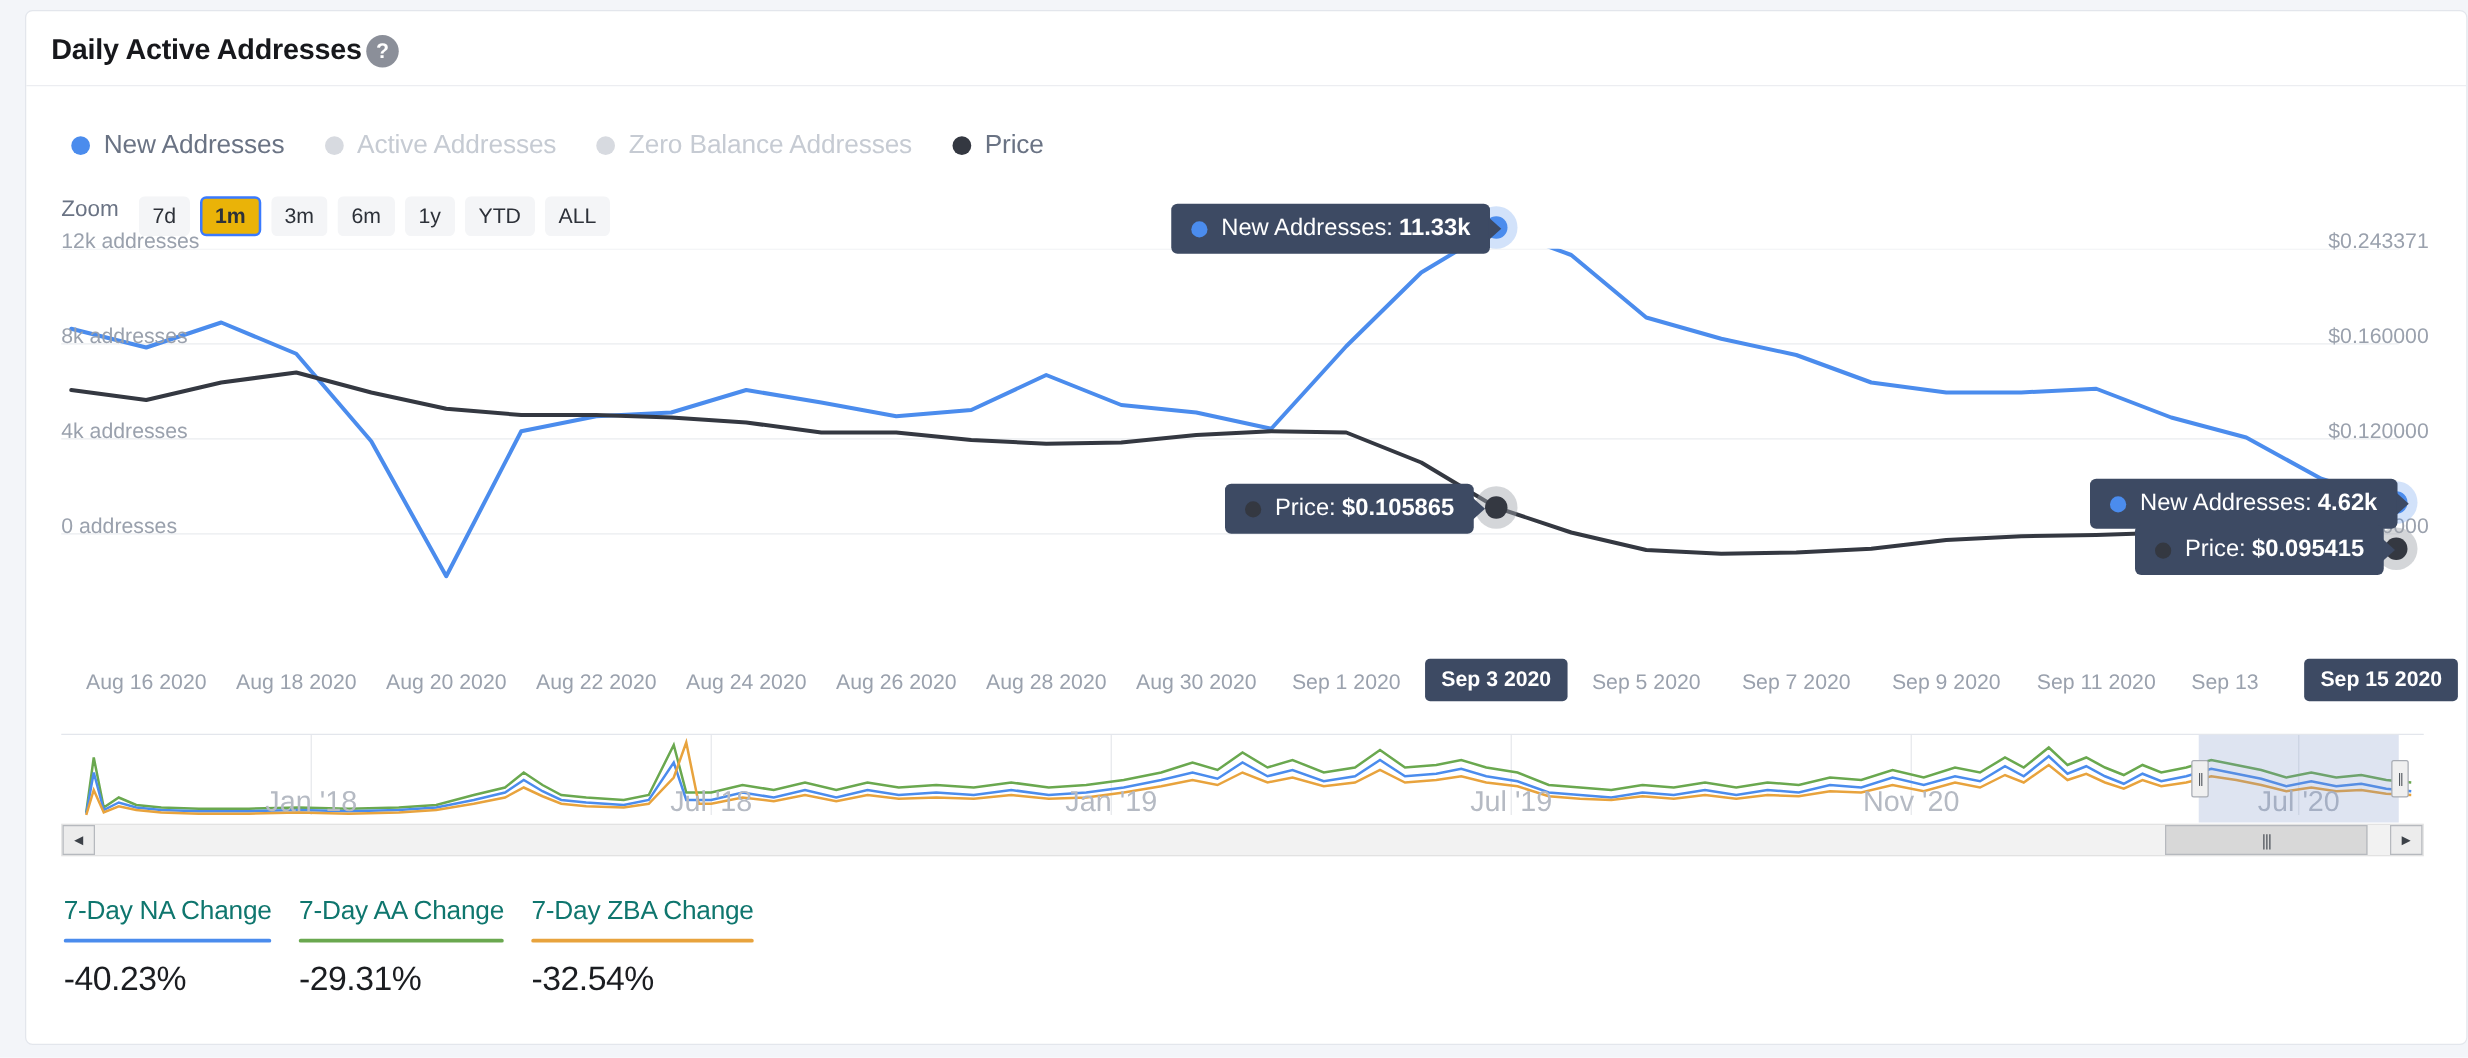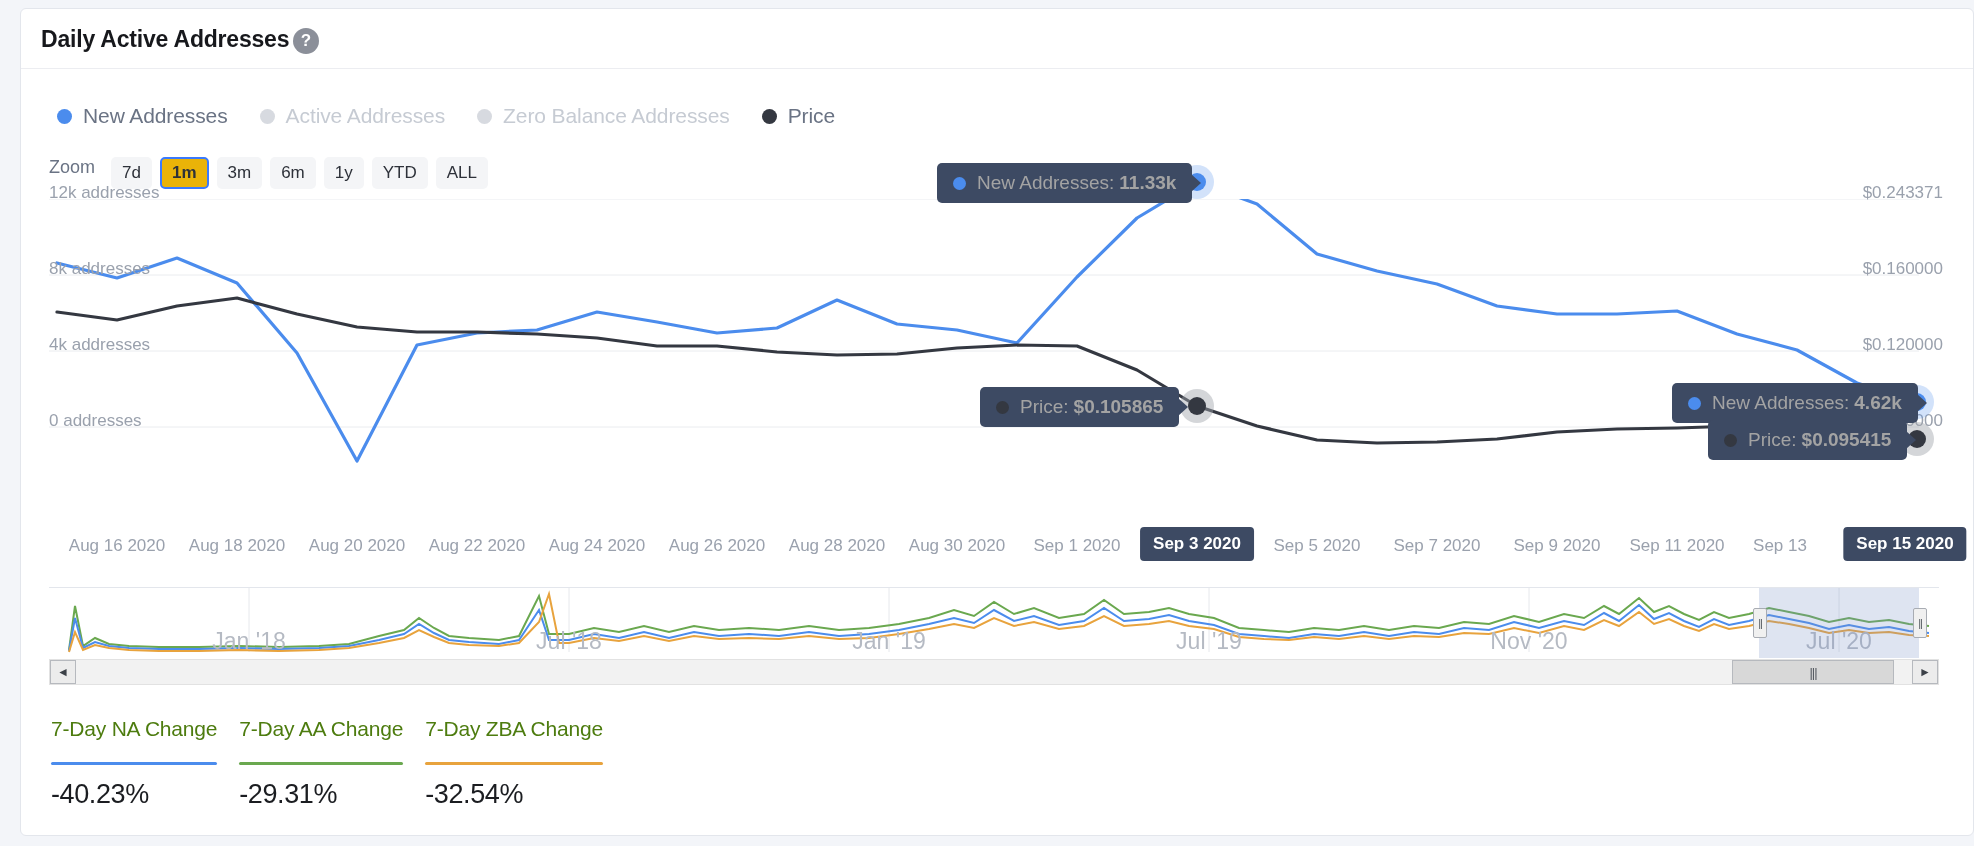--- a/index.html
+++ b/index.html
@@ -64,21 +64,21 @@
   .ylab.right { right: 30px; text-align: right; }
 
   
   .xaxis { position: absolute; left: 0; top: 522px; width: 100%; height: 40px; }
   .xtick { position: absolute; top: 5px; font-size: 17px; color: #9aa1ad;
            white-space: nowrap; transform: translateX(-50%); }
   .xtick.hl { background: #3d4a63; color: #fff; font-weight: bold;
               padding: 7px 13px; border-radius: 4px; top: -4px; z-index: 6; }
 
   
-  .tip { position: absolute; background: #3d4a63; color: #a3a3a3;
+  .tip { position: absolute; background: #3d4a63; color: #ffffff;
          border-radius: 5px; padding: 9px 16px; font-size: 19px;
          display: flex; align-items: center; white-space: nowrap; z-index: 7; }
   .tip-dot { width: 13px; height: 13px; border-radius: 50%; margin-right: 11px; }
   .tip b { font-weight: bold; margin-left: 5px; }
   .tip::after { content: ""; position: absolute; right: -9px; top: 50%;
                 margin-top: -9px; width: 0; height: 0;
                 border-top: 9px solid transparent; border-bottom: 9px solid transparent;
                 border-left: 10px solid #3d4a63; }
   .marker { position: absolute; border-radius: 50%; z-index: 5;
             transform: translate(-50%,-50%); }
@@ -105,21 +105,21 @@
               display: flex; align-items: center; justify-content: center;
               font-size: 12px; color: #3c4148; cursor: pointer; }
   .sb-thumb { position: absolute; top: 0; height: 24px;
               background: #d8d8d8; border: 1px solid #b6b9be;
               display: flex; align-items: center; justify-content: center;
               font-size: 13px; color: #53585f; letter-spacing: -1px; cursor: pointer; }
 
   
   .stats { position: absolute; left: 30px; top: 708px; display: flex; }
   .stat { margin-right: 22px; }
-  .stat-lbl { font-size: 21px; color: #4d7c0f; padding-bottom: 21px;
+  .stat-lbl { font-size: 21px; color: #0f766e; padding-bottom: 10px;
               display: inline-block; letter-spacing: -0.2px; }
   .stat-ul { height: 3px; border-radius: 2px; }
   .stat-val { font-size: 27px; color: #1b1d21; margin-top: 14px; letter-spacing: -0.4px; }
 </style>
 </head>
 <body>
 
 <div class="card">
 
   <div class="hdr">

